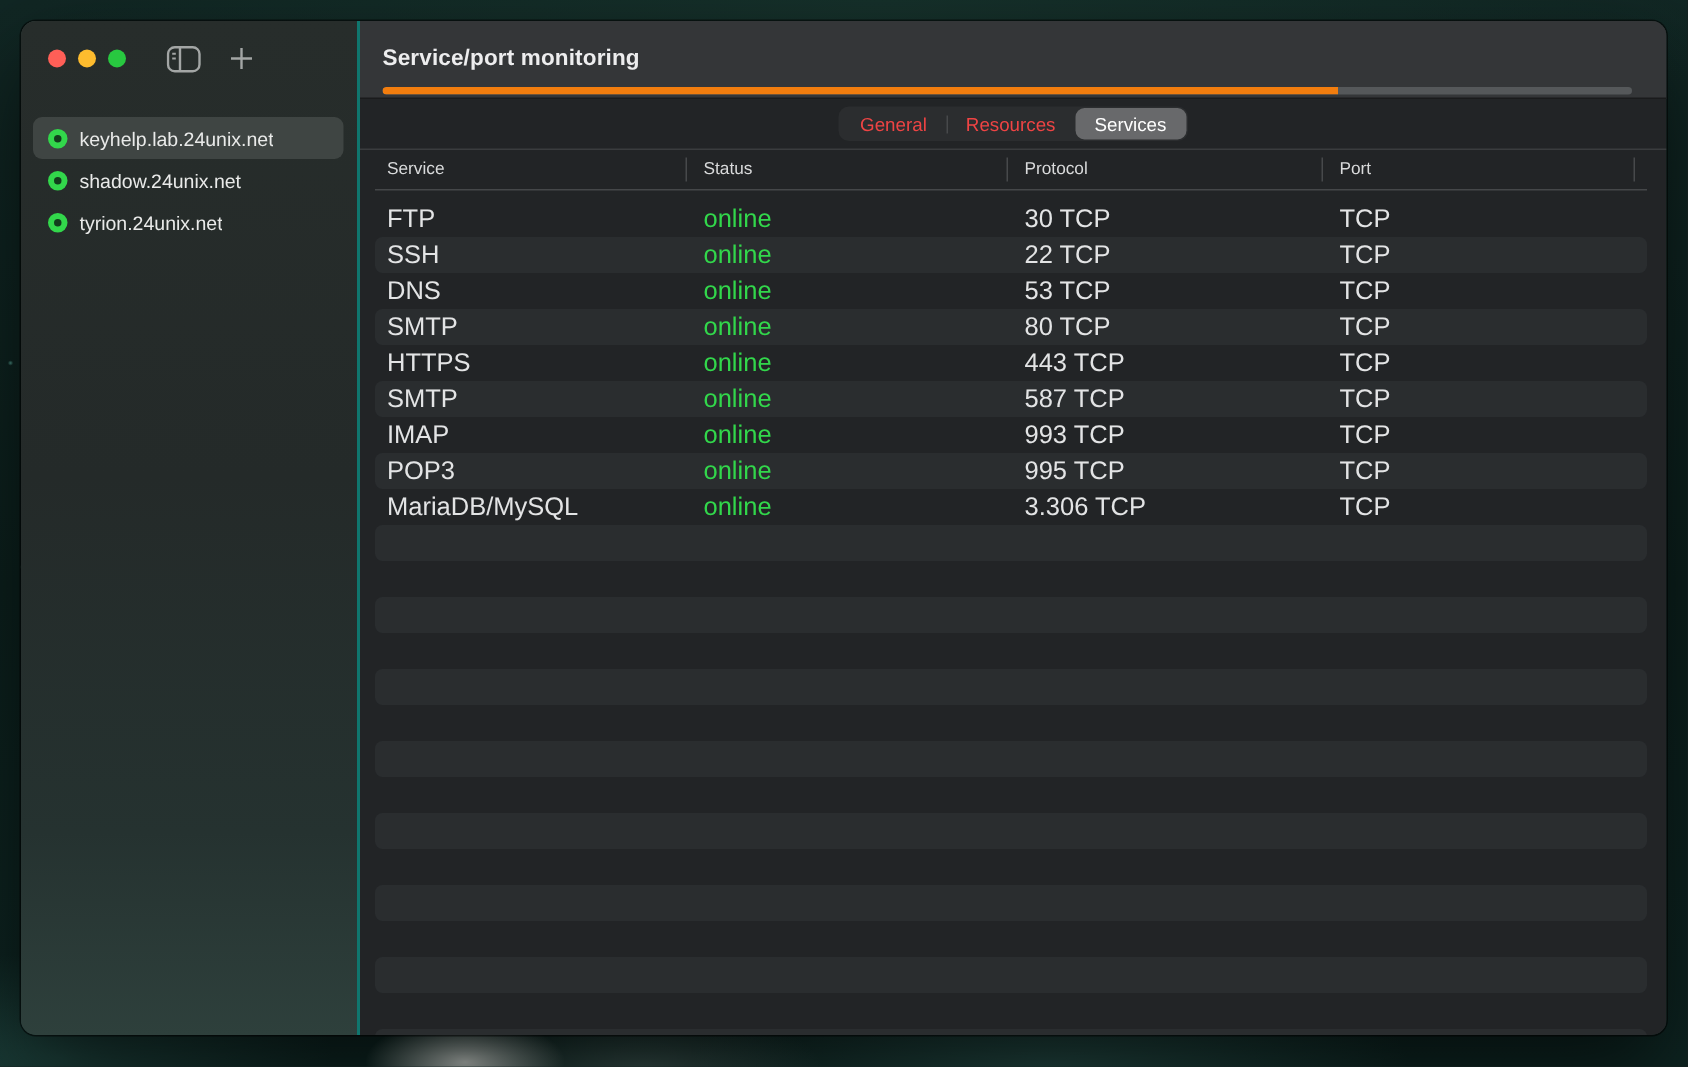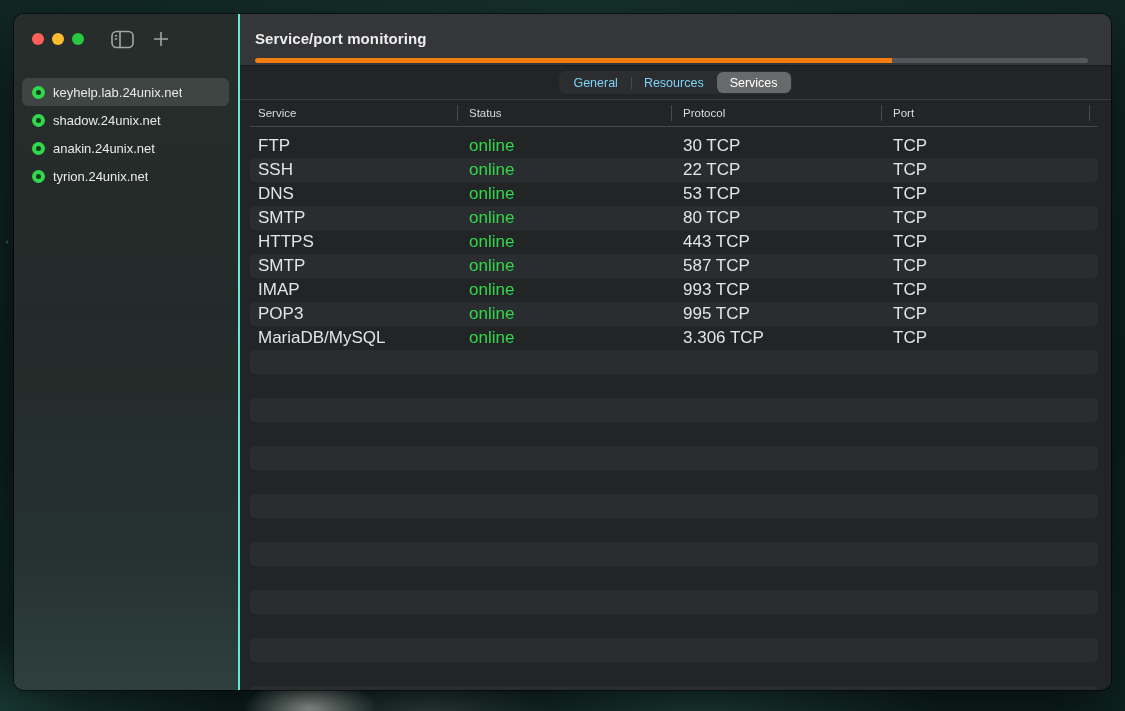--- a/index.html
+++ b/index.html
@@ -37,32 +37,32 @@
   .side-item{
     height:28px; margin:0 9px 0 8px; border-radius:6px;
     display:flex; align-items:center; padding:0 8px 0 10px; gap:8px;
     color:#e9eae9; font-size:13px; cursor:default;
   }
   .side-item.selected{ background:var(--sidebar-selected-bg,#3f4543); }
   .status-dot{ width:13px; height:13px; border-radius:50%; background:var(--online-green,#2bd158); position:relative; flex-shrink:0; }
   .status-dot::after{ content:""; position:absolute; left:4px; top:4px; width:5px; height:5px; border-radius:50%; background:#133d1d; }
   .side-label{ white-space:nowrap; overflow:hidden; }
   
-  .main{ flex:1; display:flex; flex-direction:column; background:#222426; border-left:2px solid #5eead4; min-width:0; }
+  .main{ flex:1; display:flex; flex-direction:column; background:#222426; border-left:2px solid #0f766e; min-width:0; }
   .titlebar{ height:52px; background:#343638; position:relative; flex-shrink:0; border-bottom:1px solid #1a1b1c; }
   .page-title{ position:absolute; left:15px; top:16px; font-size:15px; font-weight:bold; color:#ededee; letter-spacing:0.1px; }
   .progress{ position:absolute; left:15px; bottom:2px; width:833px; height:5px; border-radius:3px; background:var(--progress-track,#55585a); overflow:hidden; }
   .progress-fill{ height:100%; width:0%; background:var(--accent-orange,#f27d0e); border-radius:3px 0 0 3px; }
   .content{ flex:1; display:flex; flex-direction:column; min-height:0; }
   
   .tabsrow{ height:34px; flex-shrink:0; display:flex; justify-content:center; align-items:center; border-bottom:1px solid #3a3c3e; }
   .segmented{ display:flex; align-items:center; background:#2b2d2f; border-radius:7px; height:23px; padding:0 1px; }
   .seg{
     height:21px; padding:0 13px; display:flex; align-items:center; position:relative;
-    font-size:12.5px; color:#7dd3fc; border-radius:6px; cursor:default;
+    font-size:12.5px; color:#ef4444; border-radius:6px; cursor:default;
   }
   .seg.selected{ background:var(--selected-tab-bg,#68696b); color:#ffffff; }
   .seg.show-divider::before{ content:""; position:absolute; left:0; top:5px; width:1px; height:12px; background:#47494b; }
   
   .tgrid{ display:grid; grid-template-columns:207px 214px 210px 1fr; align-items:center; }
   .thead{ height:27px; margin:0 13px 0 10px; flex-shrink:0; border-bottom:1px solid #454749; position:relative; }
   .thead::after{ content:""; position:absolute; right:8px; top:5px; width:1px; height:16px; background:#47494b; }
   .hcell{ font-size:11.5px; font-weight:400; color:#d9dadb; padding-left:12px; position:relative; height:100%; display:flex; align-items:center; }
   .hcell:first-child{ padding-left:8px; }
   .hcell:not(:first-child)::before{ content:""; position:absolute; left:0; top:5px; width:1px; height:16px; background:#47494b; }
@@ -102,24 +102,20 @@
   <div class="side-item selected">
     <span class="status-dot"></span>
     <span class="side-label">keyhelp.lab.24unix.net</span>
   </div>
 
   <div class="side-item">
     <span class="status-dot"></span>
     <span class="side-label">shadow.24unix.net</span>
   </div>
 
-  <div class="side-item">
-    <span class="status-dot"></span>
-    <span class="side-label">anakin.24unix.net</span>
-  </div>
 
   <div class="side-item">
     <span class="status-dot"></span>
     <span class="side-label">tyrion.24unix.net</span>
   </div>
 </div>
   </div>
 
   <div class="main">
     <div class="titlebar">

